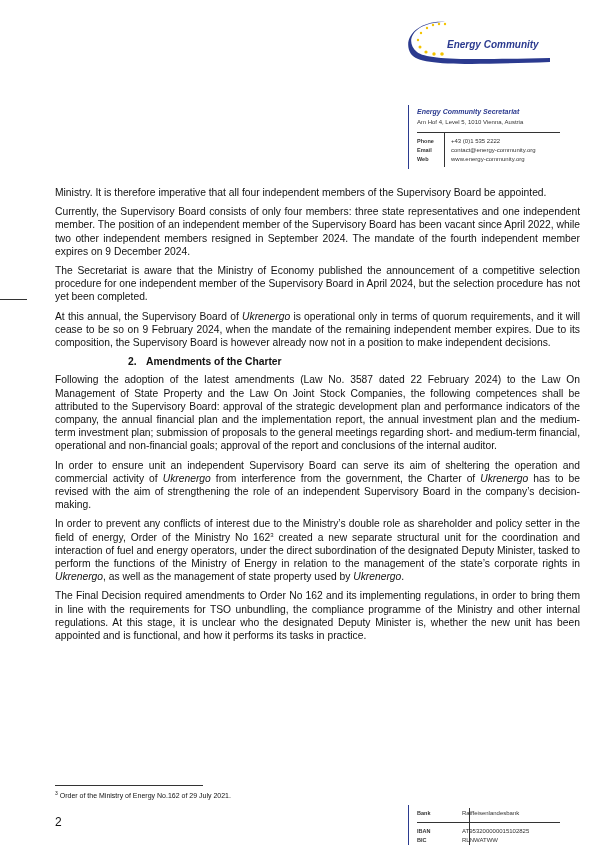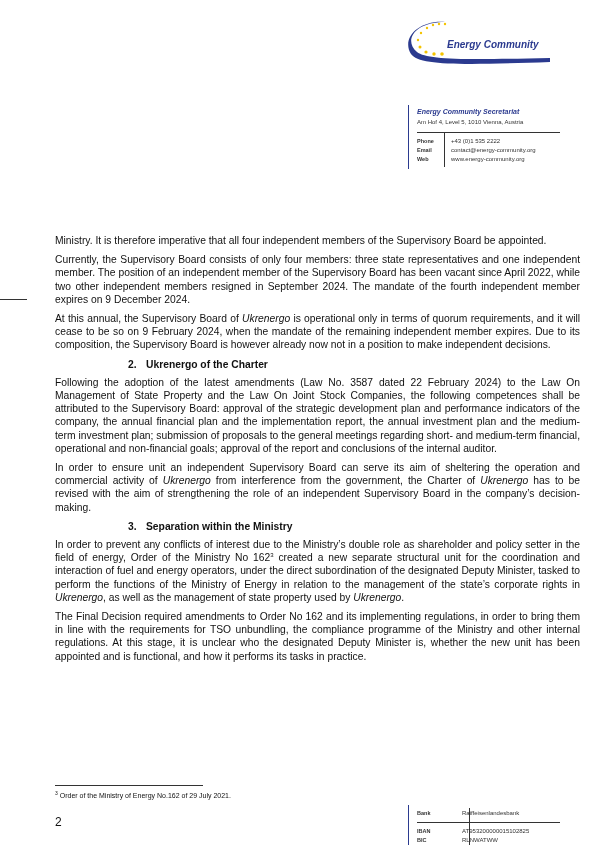--- a/index.html
+++ b/index.html
@@ -14,21 +14,21 @@
                     font-style: italic; color: #2b3a8f; white-space: nowrap; }
   .contact .addr { position: absolute; left: 9px; top: 16px; font-size: 6px; color: #333; white-space: nowrap; }
   .contact .rule { position: absolute; left: 9px; top: 29px; width: 143px; height: 1px; background: #333; }
   .contact .vrule { position: absolute; left: 36px; top: 30px; width: 1px; height: 34px; background: #333; }
   .row { position: absolute; left: 9px; font-size: 6px; white-space: nowrap; }
   .row .lbl { position: absolute; left: 0; font-weight: bold; color: #333; font-size: 5.5px; }
   .row .val { position: absolute; left: 34px; color: #333; }
 
   .margin-mark { position: absolute; left: 0; top: 299px; width: 27px; height: 1px; background: #333; }
 
-  .body { position: absolute; left: 55px; top: 186px; width: 525px; font-size: 10.3px; line-height: 13.2px; margin-top: 48px; }
+  .body { position: absolute; left: 55px; top: 186px; width: 525px; font-size: 10.3px; line-height: 13.2px; }
   .body p { margin: 0 0 6px 0; text-align: justify; }
   .body h3 { margin: 0 0 5px 0; font-size: 10.3px; font-weight: bold; padding-left: 73px; }
   .body h3 .num { display: inline-block; width: 18px; }
   .body sup { font-size: 6px; line-height: 0; vertical-align: super; }
 
   .fn-rule { position: absolute; left: 55px; top: 785px; width: 148px; height: 1px; background: #333; }
   .footnote { position: absolute; left: 55px; top: 790px; font-size: 7px; white-space: nowrap; }
   .footnote sup { font-size: 5px; }
   .page-num { position: absolute; left: 55px; top: 815px; font-size: 12px; }
 
@@ -78,25 +78,25 @@
     <span class="lbl">Web</span>
     <span class="val">www.energy-community.org</span>
   </div>
 </div>
 
 <div class="margin-mark"></div>
 
 <div class="body">
   <p>Ministry. It is therefore imperative that all four independent members of the Supervisory Board be appointed.</p>
   <p>Currently, the Supervisory Board consists of only four members: three state representatives and one independent member. The position of an independent member of the Supervisory Board has been vacant since April 2022, while two other independent members resigned in September 2024. The mandate of the fourth independent member expires on 9 December 2024.</p>
+  <p>The Secretariat is aware that the Ministry of Economy published the announcement of a competitive selection procedure for one independent member of the Supervisory Board in April 2024, but the selection procedure has not yet been completed.</p>
   <p><span>At this annual, the Supervisory Board of </span><i>Ukrenergo</i><span> is operational only in terms of quorum requirements, and it will cease to be so on 9 February 2024, when the mandate of the remaining independent member expires. Due to its composition, the Supervisory Board is however already now not in a position to make independent decisions.</span></p>
-  <h3><span class="num">2.</span><span>Ukrenergo of the Charter</span></h3>
+  <h3><span class="num">2.</span><span>Amendments of the Charter</span></h3>
   <p>Following the adoption of the latest amendments (Law No. 3587 dated 22 February 2024) to the Law On Management of State Property and the Law On Joint Stock Companies, the following competences shall be attributed to the Supervisory Board: approval of the strategic development plan and performance indicators of the company, the annual financial plan and the implementation report, the annual investment plan and the medium-term investment plan; submission of proposals to the general meetings regarding short- and medium-term financial, operational and non-financial goals; approval of the report and conclusions of the internal auditor.</p>
   <p><span>In order to ensure unit an independent Supervisory Board can serve its aim of sheltering the operation and commercial activity of </span><i>Ukrenergo</i><span> from interference from the government, the Charter of </span><i>Ukrenergo</i><span> has to be revised with the aim of strengthening the role of an independent Supervisory Board in the company’s decision-making.</span></p>
-  <h3><span class="num">3.</span><span>Separation within the Ministry</span></h3>
   <p><span>In order to prevent any conflicts of interest due to the Ministry’s double role as shareholder and policy setter in the field of energy, Order of the Ministry No 162</span><sup>3</sup><span> created a new separate structural unit for the coordination and interaction of fuel and energy operators, under the direct subordination of the designated Deputy Minister, tasked to perform the functions of the Ministry of Energy in relation to the management of the state’s corporate rights in </span><i>Ukrenergo</i><span>, as well as the management of state property used by </span><i>Ukrenergo</i><span>.</span></p>
   <p>The Final Decision required amendments to Order No 162 and its implementing regulations, in order to bring them in line with the requirements for TSO unbundling, the compliance programme of the Ministry and other internal regulations. At this stage, it is unclear who the designated Deputy Minister is, whether the new unit has been appointed and is functional, and how it performs its tasks in practice.</p>
 </div>
 
 <div class="fn-rule"></div>
 <div class="footnote"><sup>3</sup><span> Order of the Ministry of Energy No.162 of 29 July 2021.</span></div>
 
 <div class="page-num">2</div>
 
 <div class="bank">

